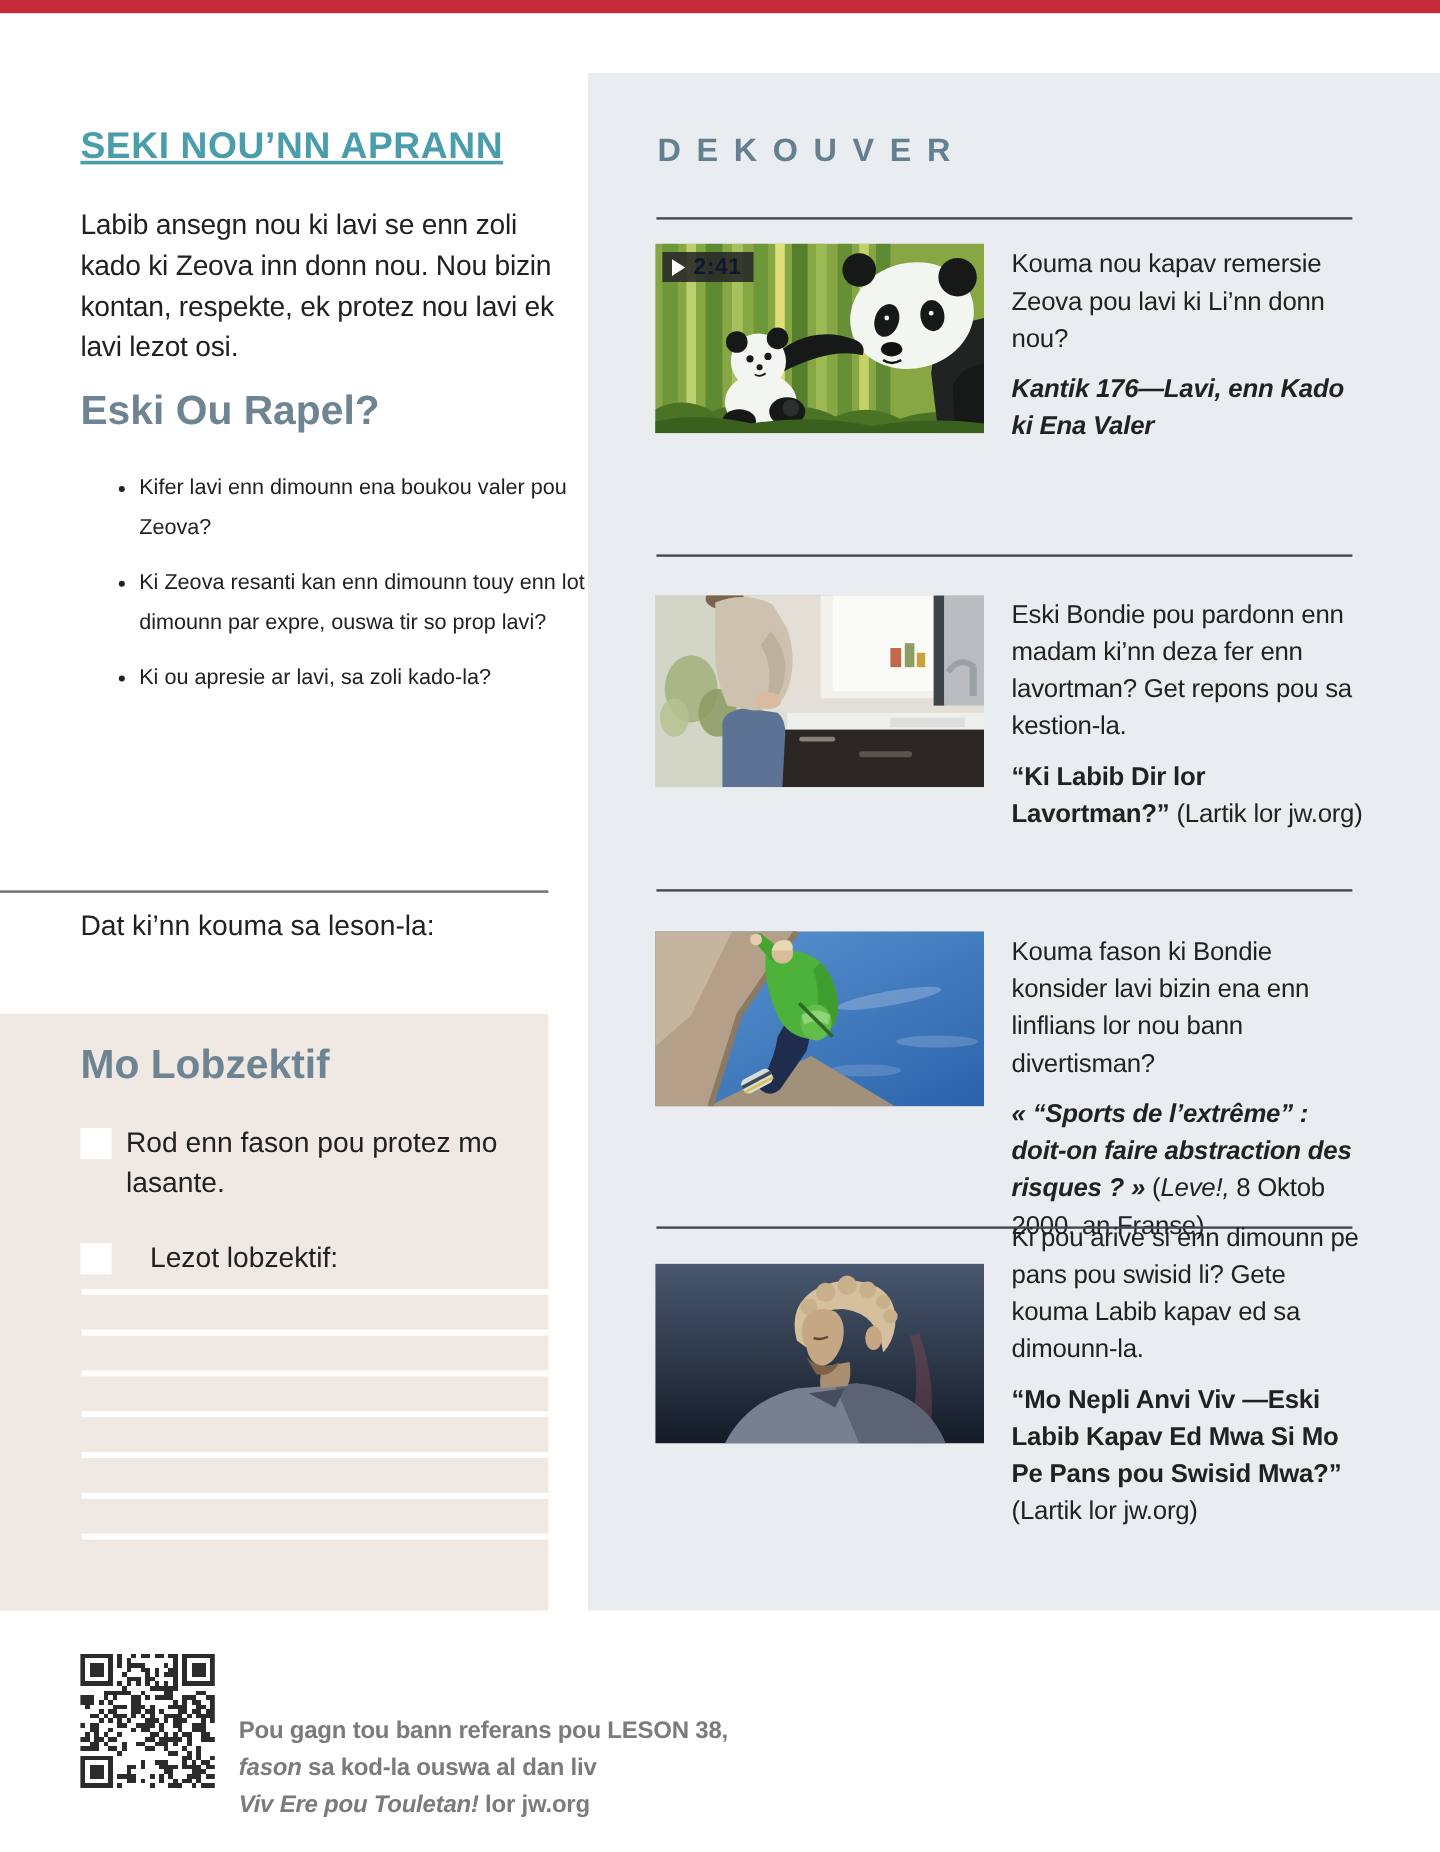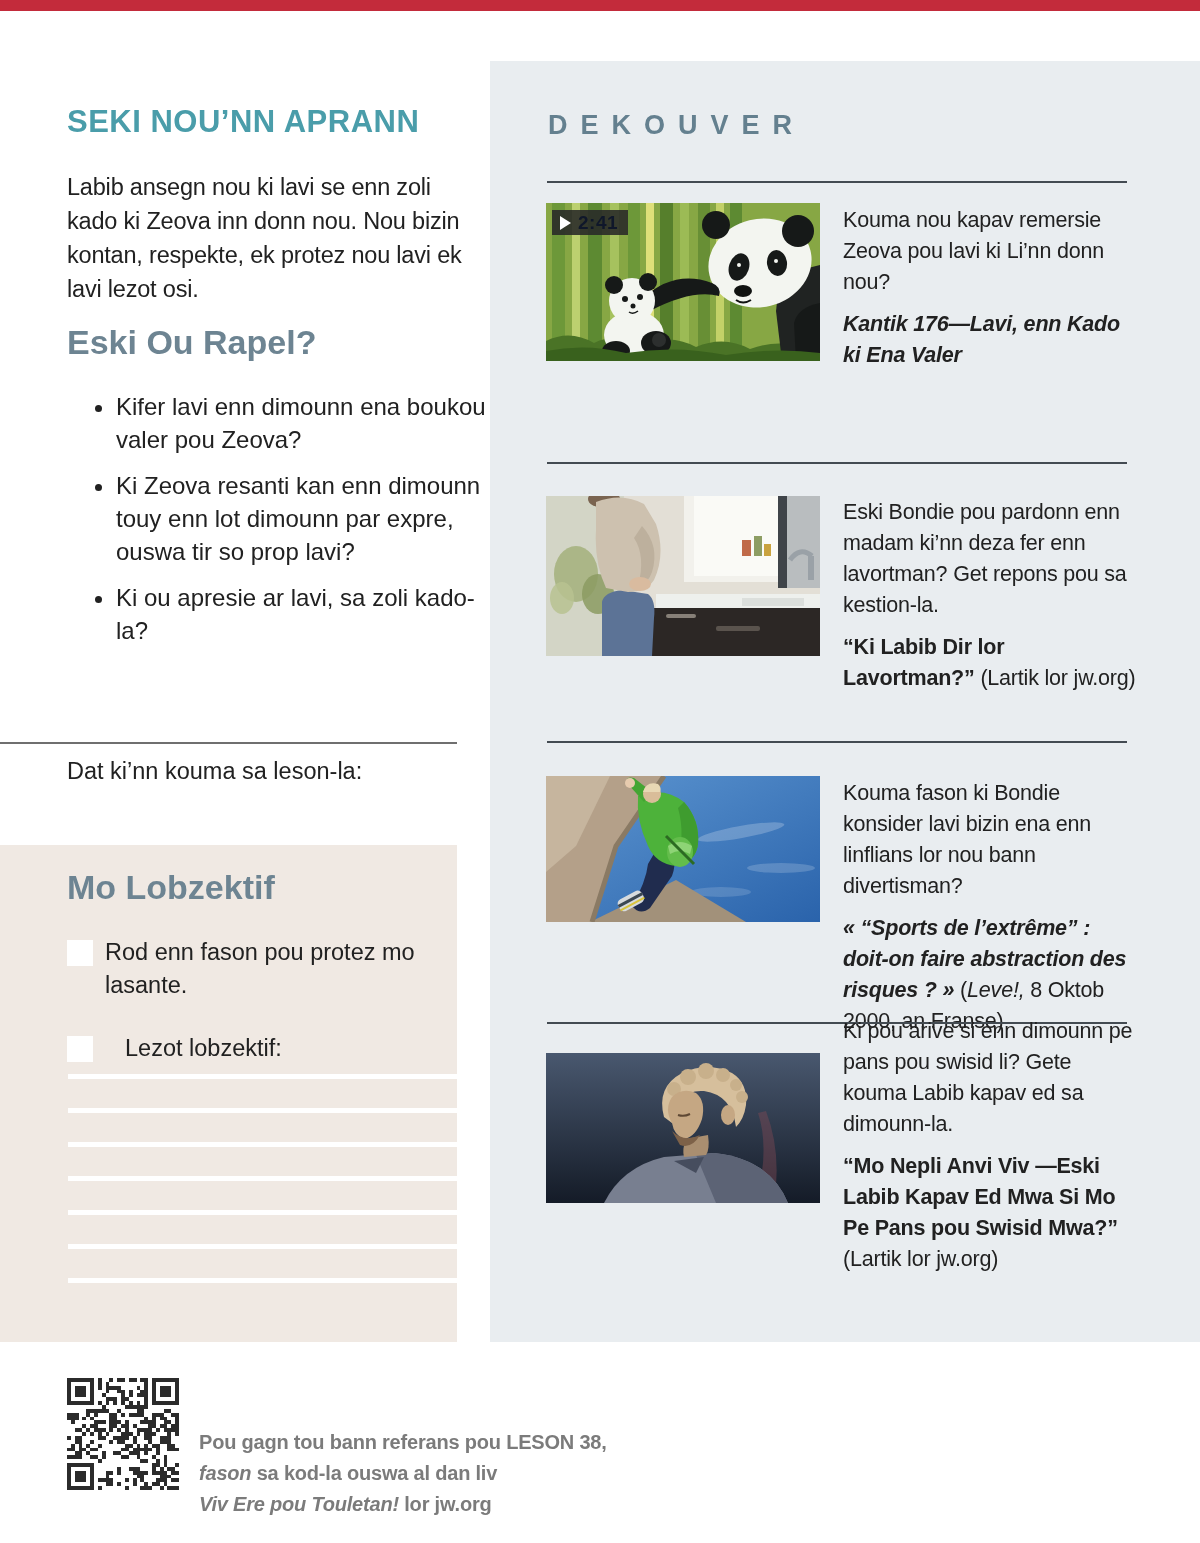--- a/index.html
+++ b/index.html
@@ -5,25 +5,25 @@
   html,body{margin:0;padding:0;background:#fff;}
   body{font-family:"Liberation Sans","DejaVu Sans",sans-serif;color:var(--body_text,#212121);}
   .page{position:relative;width:1200px;height:1543px;background:#fff;overflow:hidden;}
   .abs{position:absolute;}
 
   .topbar{left:0;top:0;width:1200px;height:11px;background:var(--top_bar,#c32b3b);}
   .gray-panel{left:490px;top:61px;width:710px;height:1281px;background:var(--panel_gray,#e9edf0);}
 
   
   .h-teal{left:67px;top:104px;width:420px;margin:0;font-size:31px;font-weight:700;
-          letter-spacing:.5px;color:var(--teal_heading,#4a9daa);}
+          letter-spacing:.5px;color:var(--teal_heading,#4a9daa);text-decoration:underline;}
   .intro{left:67px;top:170px;width:396px;margin:0;font-size:23.5px;line-height:34px;letter-spacing:-.2px;}
   .h-rapel{left:67px;top:323px;width:360px;margin:0;font-size:34px;font-weight:700;
            color:var(--bluegray_heading,#6d8492);}
-  .bullets{left:88px;top:390px;width:372px;margin:0;padding:0 0 0 28px;font-size:24px;line-height:33px;}
+  .bullets{left:88px;top:390px;width:372px;margin:0;padding:0 0 0 28px;font-size:18px;line-height:33px;}
   .bullets li{margin:0 0 13px 0;}
   .rule-left{left:0;top:742px;width:457px;height:2px;background:#6f6f6f;}
   .dateline{left:67px;top:758px;width:400px;margin:0;font-size:23.5px;}
 
   .beige{left:0;top:845px;width:457px;height:497px;background:var(--panel_beige,#f0e9e3);}
   .h-objektif{left:67px;top:868px;width:360px;margin:0;font-size:34px;font-weight:700;
               color:var(--bluegray_heading,#6d8492);}
   .obj{display:flex;align-items:flex-start;width:380px;}
   .obj1{left:67px;top:936px;}
   .obj2{left:67px;top:1032px;gap:20px;}

